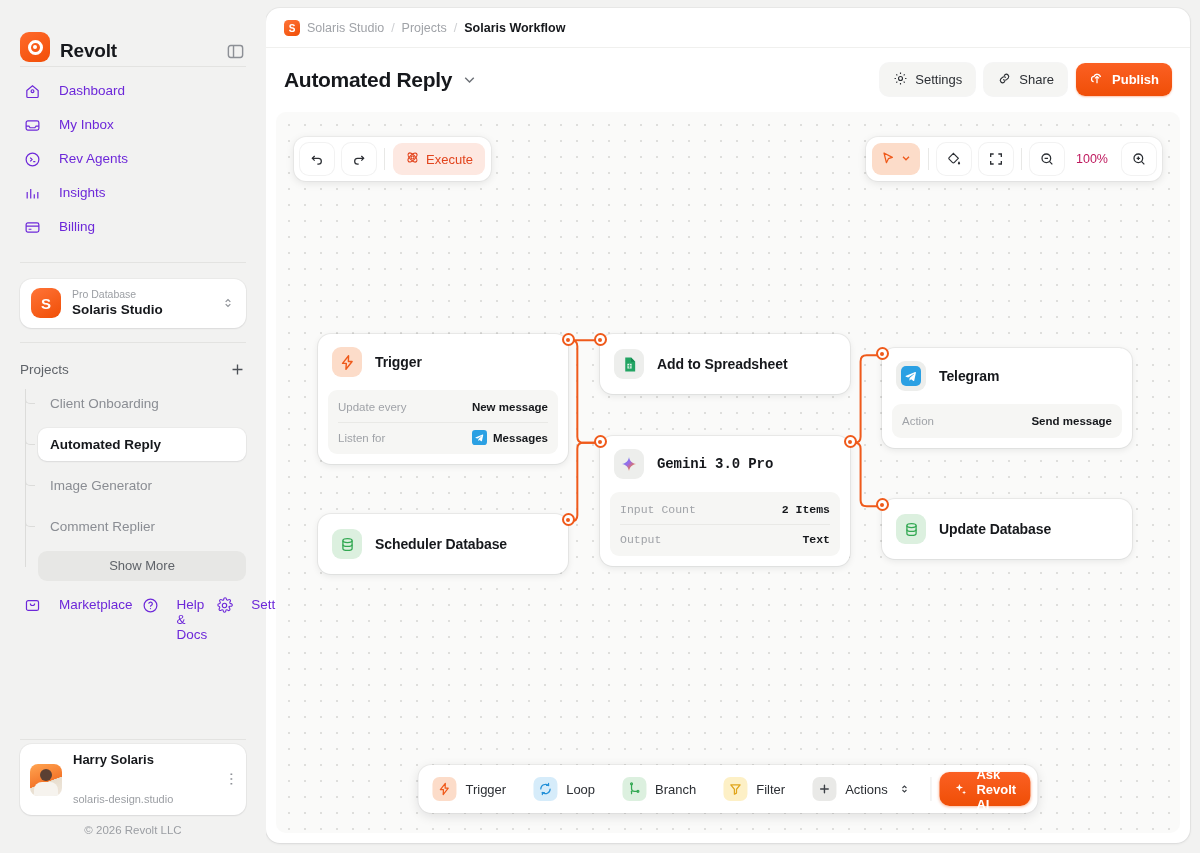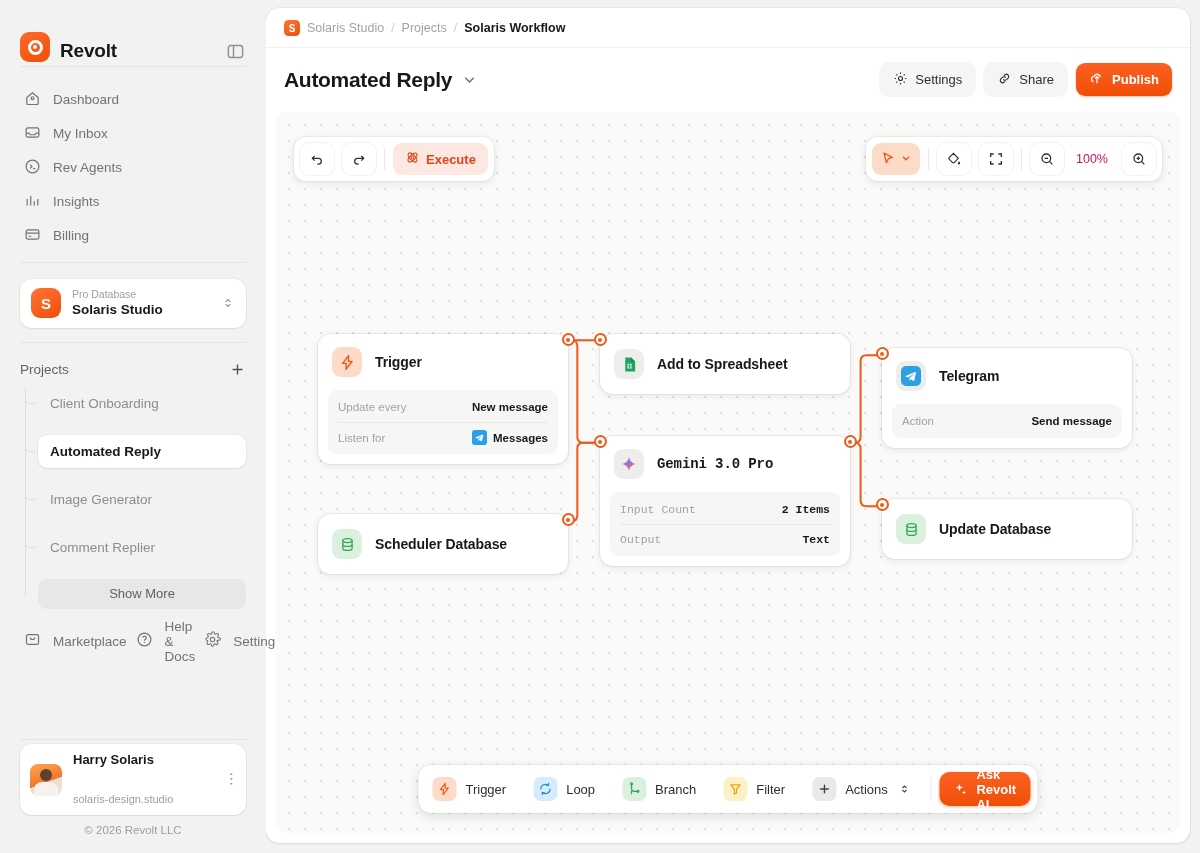--- a/index.html
+++ b/index.html
@@ -38,23 +38,23 @@
   .brand-logo .ring i { width:4px; height:4px; border-radius:50%; background:#fff; display:block;}
   .brand-name { font-size: 19px; font-weight: 700; color: #16181c; letter-spacing: -0.2px; }
   .panel-toggle {
     margin-left: auto; width: 22px; height: 22px; color: #8d9096;
     display: flex; align-items: center; justify-content: center; cursor: pointer;
   }
   .divider { height: 1px; background: #e3e3e1; margin: 4px 0; }
 
   .nav { padding: 12px 0 6px; display: flex; flex-direction: column; gap: 1px; }
   .nav-item {
-    display: flex; align-items: center; gap: 12px;
+    display: flex; gap: 18px;
     height: 33px; padding: 0 4px; border-radius: 8px;
-    color: #737373; font-size: 13.5px; cursor: pointer;
+    color: #6d28d9; font-size: 13.5px; cursor: pointer;
   }
   .nav-item svg { flex: 0 0 17px; }
 
   .ws-card {
     margin: 12px 0 10px;
     background: #fff; border-radius: 12px;
     box-shadow: 0 1px 2px rgba(16,18,22,.07), 0 0 0 1px rgba(16,18,22,.035);
     display: flex; align-items: center; gap: 11px;
     padding: 9px 11px;
     cursor: pointer;
@@ -78,21 +78,21 @@
 
   .proj-tree { position: relative; padding-left: 18px; }
   .proj-tree::before {
     content: ""; position: absolute; left: 5px; top: 2px; bottom: 14px;
     width: 1px; background: #dcdcda;
   }
   .proj-item {
     position: relative;
     height: 33px; display: flex; align-items: center;
     padding: 0 12px; border-radius: 9px;
-    font-size: 13.5px; color: #8a8d93; cursor: pointer; margin-bottom: 15px;
+    font-size: 13.5px; color: #8a8d93; cursor: pointer; margin-bottom: 8px;
   }
   .proj-item::before {
     content: ""; position: absolute; left: -13px; top: 50%;
     width: 9px; height: 9px; margin-top: -9px;
     border-left: 1px solid #dcdcda; border-bottom: 1px solid #dcdcda;
     border-bottom-left-radius: 5px;
   }
   .proj-item.active {
     background: #fff; color: #16181c; font-weight: 700;
     box-shadow: 0 1px 2px rgba(16,18,22,.07), 0 0 0 1px rgba(16,18,22,.03);
@@ -186,21 +186,21 @@
   }
   .tb-left { left: 18px; top: 25px; }
   .tb-right { right: 18px; top: 25px; }
   .tb-btn {
     height: 32px; min-width: 34px; padding: 0 9px; border-radius: 9px;
     display: flex; align-items: center; justify-content: center; gap: 6px;
     color: #2c2f34; font-size: 13px; cursor: pointer; background: #fff;
     box-shadow: 0 0 0 1px rgba(16,18,22,.055);
   }
   .tb-sep { width: 1px; height: 22px; background: #e8e8e6; }
-  .tb-exec { background: #fde8e1; color: #e2441d; font-weight: 700; padding: 0 12px; box-shadow:none;text-align:center; }
+  .tb-exec { background: #fde8e1; color: #e2441d; font-weight: 400; padding: 0 12px; box-shadow:none;text-align:center; }
   .tb-cursor { background: #fcdcc9; color: #ef5a1b; box-shadow:none; padding: 0 8px; gap: 4px; }
   .tb-zoom { font-size: 12.5px; color: #be185d; padding: 0 4px; min-width: 42px; text-align: left; }
 
   
   .node {
     position: absolute; background: #fff; border-radius: 13px;
     box-shadow: 0 2px 7px rgba(16,18,22,.085), 0 0 0 1px rgba(16,18,22,.055);
     z-index: 4;
   }
   .node-head { display: flex; align-items: center; gap: 13px; padding: 13px 14px; }

